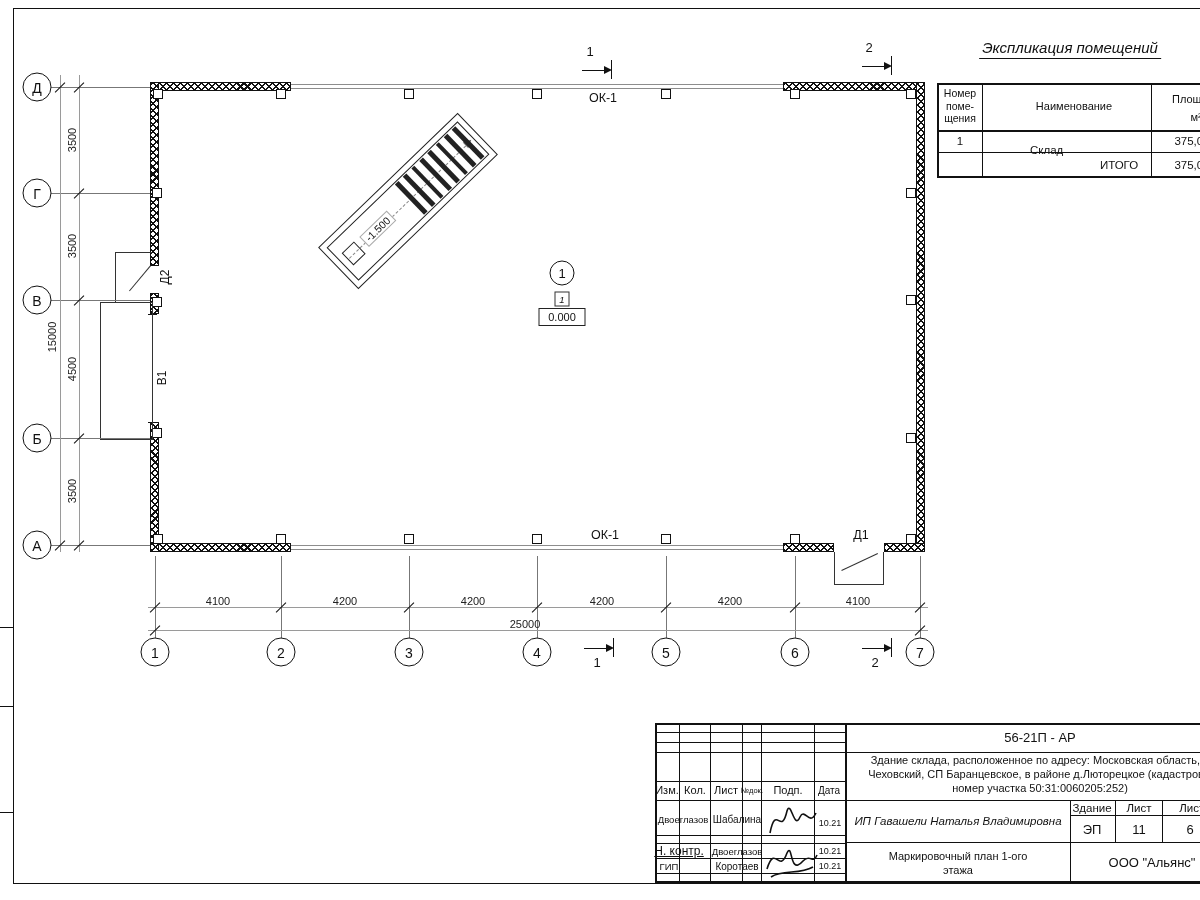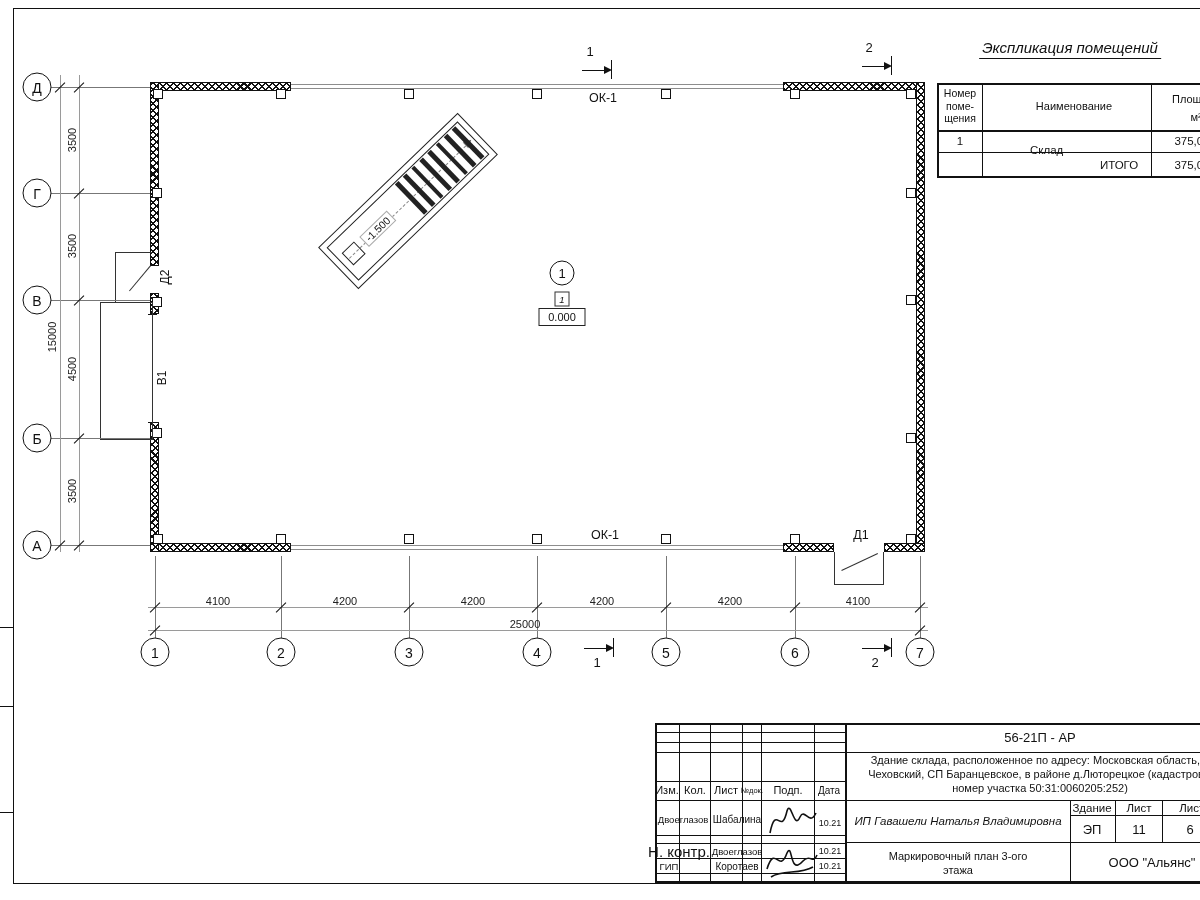--- a/index.html
+++ b/index.html
@@ -280,21 +280,21 @@
   <div class="ctr" style="left:667px;top:790px;font-size:11px;">Изм.</div>
   <div class="ctr" style="left:695px;top:790px;font-size:11px;">Кол.</div>
   <div class="ctr" style="left:726px;top:790px;font-size:11px;">Лист</div>
   <div class="ctr" style="left:752px;top:790px;font-size:7.5px;">№док.</div>
   <div class="ctr" style="left:788px;top:790px;font-size:11px;">Подп.</div>
   <div class="ctr" style="left:829px;top:790px;font-size:10px;">Дата</div>
 
   <div class="ctr" style="left:683px;top:819px;font-size:9.5px;">Двоеглазов</div>
   <div class="ctr" style="left:737px;top:819px;font-size:10px;">Шабалина</div>
   <div class="ctr" style="left:830px;top:823px;font-size:9px;">10.21</div>
-  <div class="ctr" style="left:679px;top:851px;font-size:15px;">Н. контр.</div>
+  <div class="ctr" style="left:679px;top:851px;font-size:12px;text-decoration:underline;">Н. контр.</div>
   <div class="ctr" style="left:737px;top:851px;font-size:9.5px;">Двоеглазов</div>
   <div class="ctr" style="left:830px;top:851px;font-size:9px;">10.21</div>
   <div class="ctr" style="left:669px;top:866px;font-size:9.5px;">ГИП</div>
   <div class="ctr" style="left:737px;top:866px;font-size:10px;">Коротаев</div>
   <div class="ctr" style="left:830px;top:866px;font-size:9px;">10.21</div>
 
   <svg class="sig" style="left:766px;top:799px;" width="52" height="40" viewBox="0 0 52 40">
     <path d="M4 34 C 10 4, 15 38, 21 12 C 25 0, 28 32, 34 18 C 39 8, 43 28, 50 14" fill="none" stroke="#111" stroke-width="1.6"></path>
   </svg>
   <svg class="sig" style="left:763px;top:841px;" width="56" height="40" viewBox="0 0 56 40">
@@ -305,17 +305,17 @@
   <div class="ctr" style="left:1040px;top:760px;font-size:11px;">Здание склада, расположенное по адресу: Московская область, р</div>
   <div class="ctr" style="left:1040px;top:774px;font-size:11px;">Чеховский, СП Баранцевское, в районе д.Люторецкое  (кадастровы</div>
   <div class="ctr" style="left:1040px;top:788px;font-size:11px;">номер участка 50:31:0060205:252)</div>
   <div class="ctr" style="left:958px;top:821px;font-size:11.5px;font-style:italic;">ИП Гавашели Наталья Владимировна</div>
   <div class="ctr" style="left:1092px;top:808px;font-size:11.5px;">Здание</div>
   <div class="ctr" style="left:1139px;top:808px;font-size:11.5px;">Лист</div>
   <div class="ctr" style="left:1198px;top:808px;font-size:11.5px;">Листов</div>
   <div class="ctr" style="left:1092px;top:829px;font-size:13px;">ЭП</div>
   <div class="ctr" style="left:1139px;top:829px;font-size:13px;">11</div>
   <div class="ctr" style="left:1190px;top:829px;font-size:13px;">6</div>
-  <div class="ctr" style="left:958px;top:856px;font-size:11px;">Маркировочный план 3-ого</div>
+  <div class="ctr" style="left:958px;top:856px;font-size:11px;">Маркировочный план 1-ого</div>
   <div class="ctr" style="left:958px;top:870px;font-size:11px;text-align:center;">этажа</div>
   <div class="ctr" style="left:1152px;top:862px;font-size:13px;">ООО "Альянс"</div>
 
 </div>
 
 </body></html>

